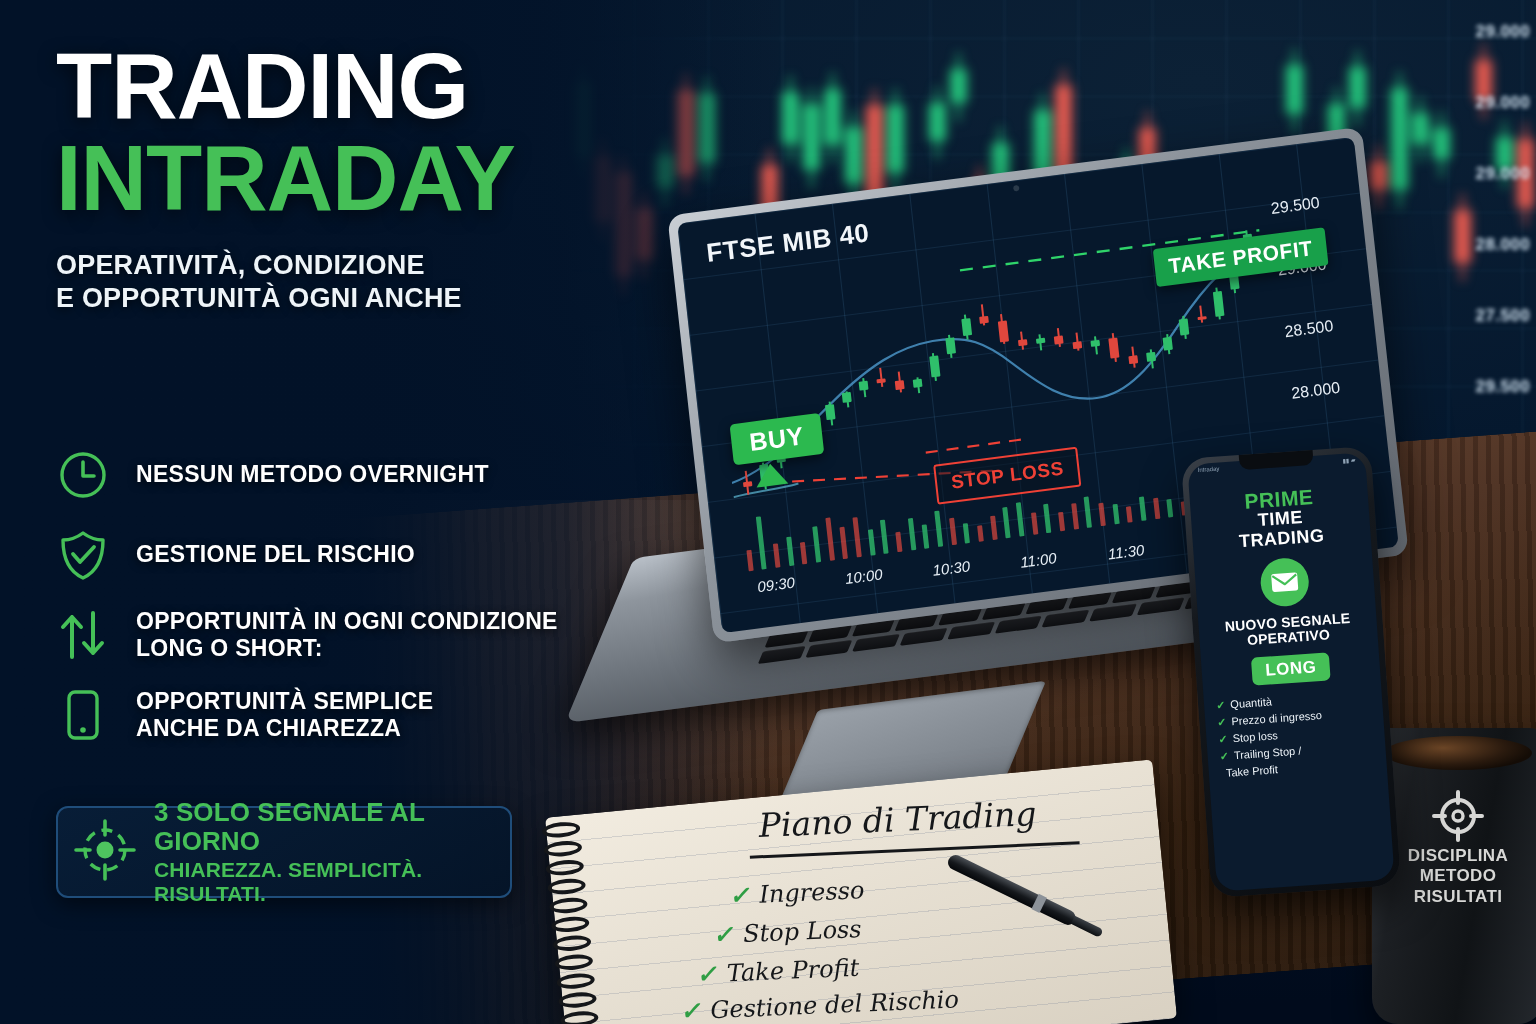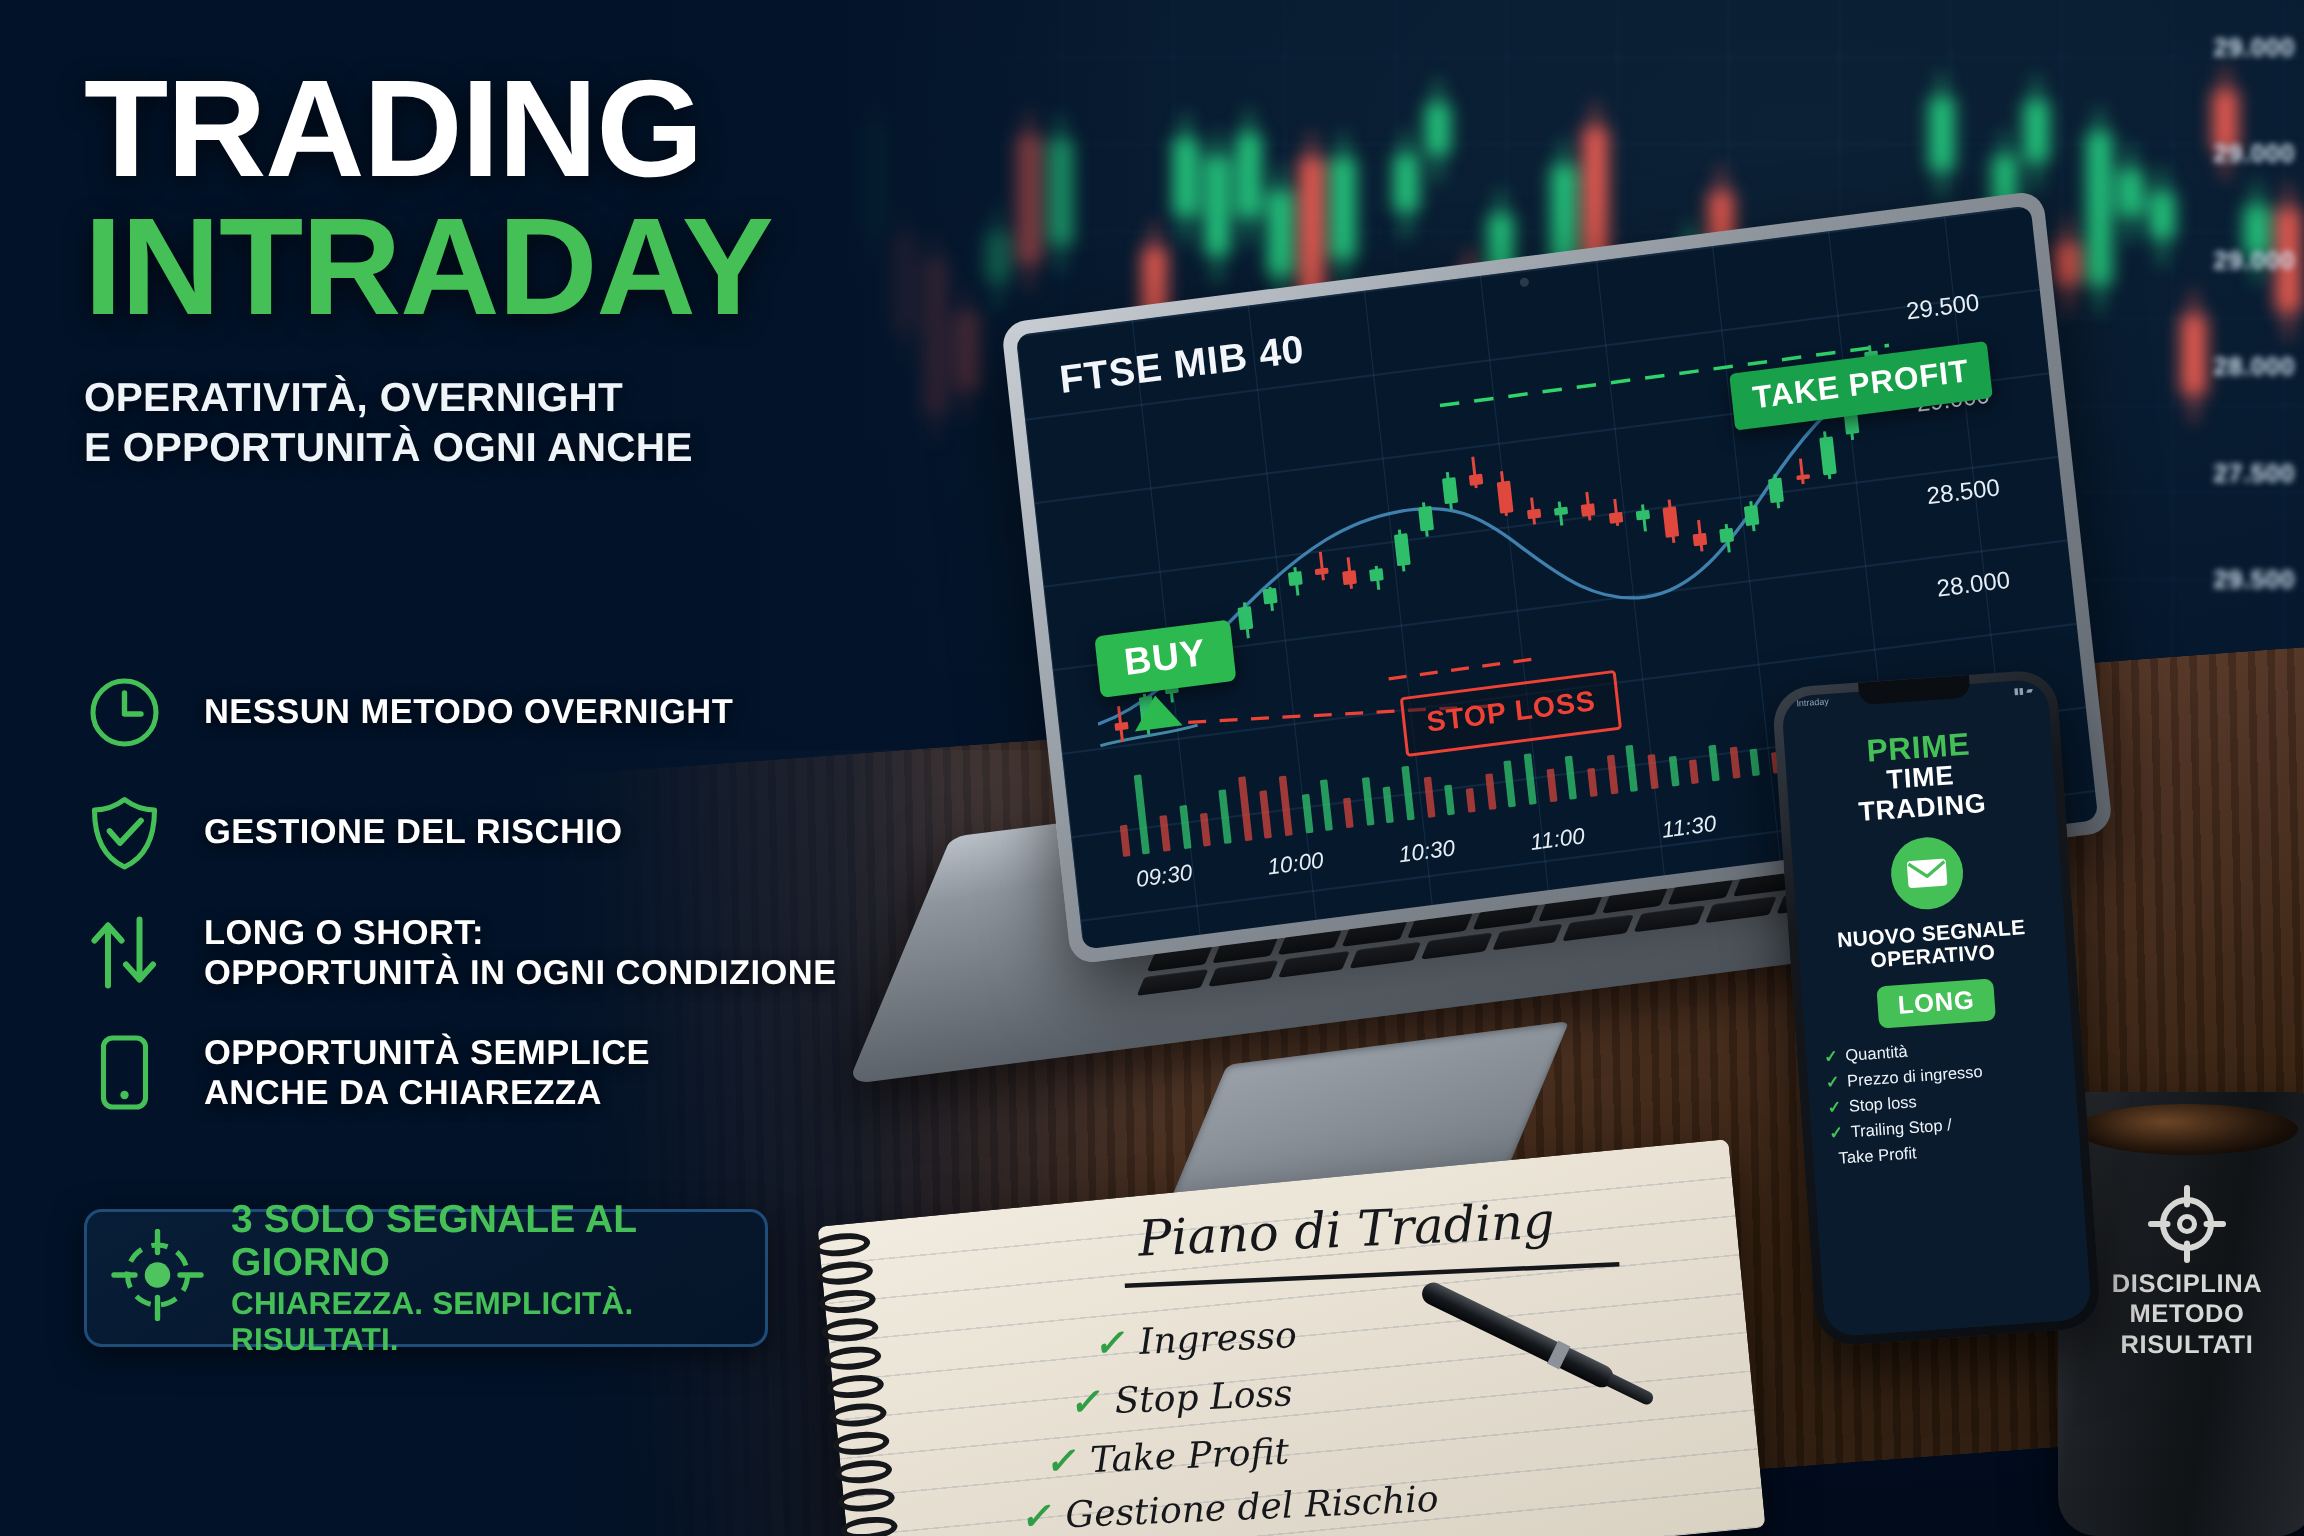--- a/index.html
+++ b/index.html
@@ -315,21 +315,21 @@
       <div>29.500</div>
     </div>
   <div class="desk"></div>
   <div class="desk-shade"></div>
   <div class="left-veil"></div>
 
   <div class="copy">
     <div class="t1">TRADING</div>
     <div class="t2">INTRADAY</div>
     <div class="sub">
-      <div>OPERATIVITÀ, OVERNIGHT</div>
+      <div>OPERATIVITÀ, CONDIZIONE</div>
       <div>E OPPORTUNITÀ OGNI ANCHE</div>
     </div>
   </div>
 
   <div class="features">
 
     <div class="frow">
       <div class="ficon">
         <svg width="50" height="50" viewBox="0 0 50 50">
             <circle cx="25" cy="25" r="21" fill="none" stroke="#45c057" stroke-width="3.4"></circle>
@@ -354,22 +354,22 @@
     </div>
 
     <div class="frow">
       <div class="ficon">
         <svg width="52" height="52" viewBox="0 0 52 52">
           <path d="M15 48 L15 8 M15 8 L6 18 M15 8 L24 18" fill="none" stroke="#45c057" stroke-width="4" stroke-linecap="round" stroke-linejoin="round"></path>
           <path d="M36 4 L36 44 M36 44 L27 34 M36 44 L45 34" fill="none" stroke="#45c057" stroke-width="4" stroke-linecap="round" stroke-linejoin="round"></path>
         </svg>
       </div>
       <div class="ftxt">
+        <div>OPPORTUNITÀ IN OGNI CONDIZIONE</div>
         <div>LONG O SHORT:</div>
-        <div>OPPORTUNITÀ IN OGNI CONDIZIONE</div>
       </div>
     </div>
 
     <div class="frow">
       <div class="ficon">
         <svg width="34" height="52" viewBox="0 0 34 52">
             <rect x="3" y="3" width="28" height="46" rx="6" fill="none" stroke="#45c057" stroke-width="3.4"></rect>
             <circle cx="17" cy="41" r="2.8" fill="#45c057"></circle>
           </svg>
       </div>

